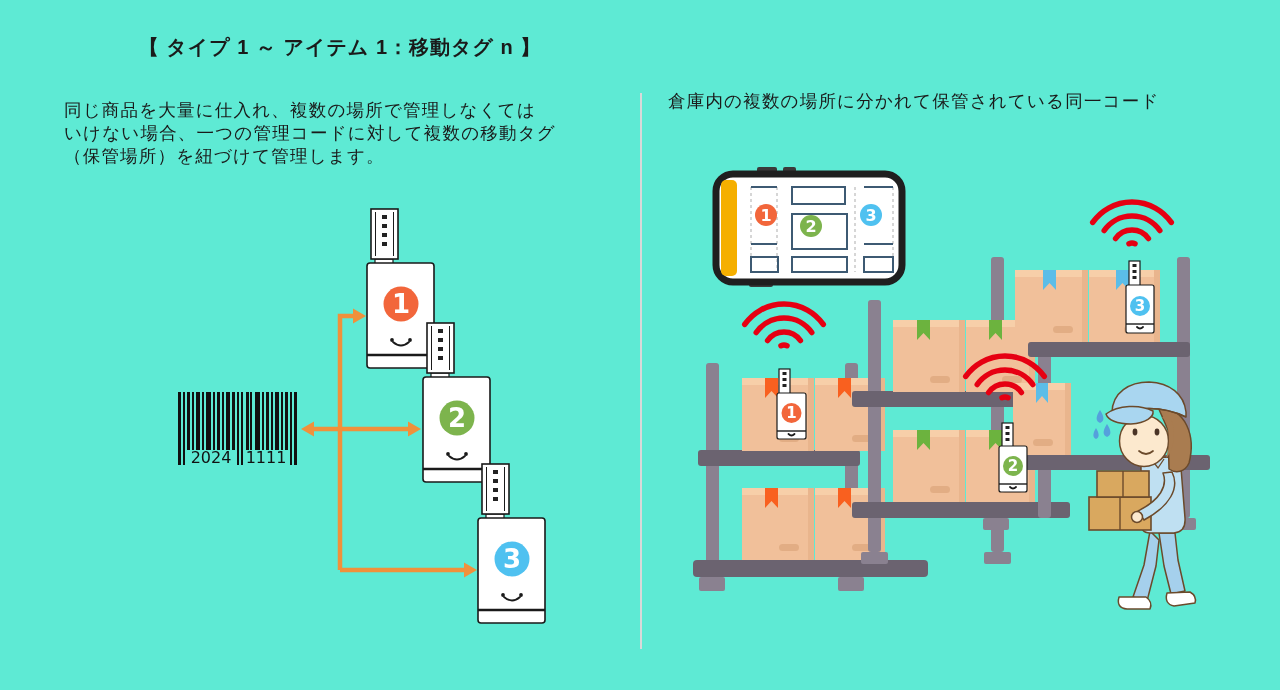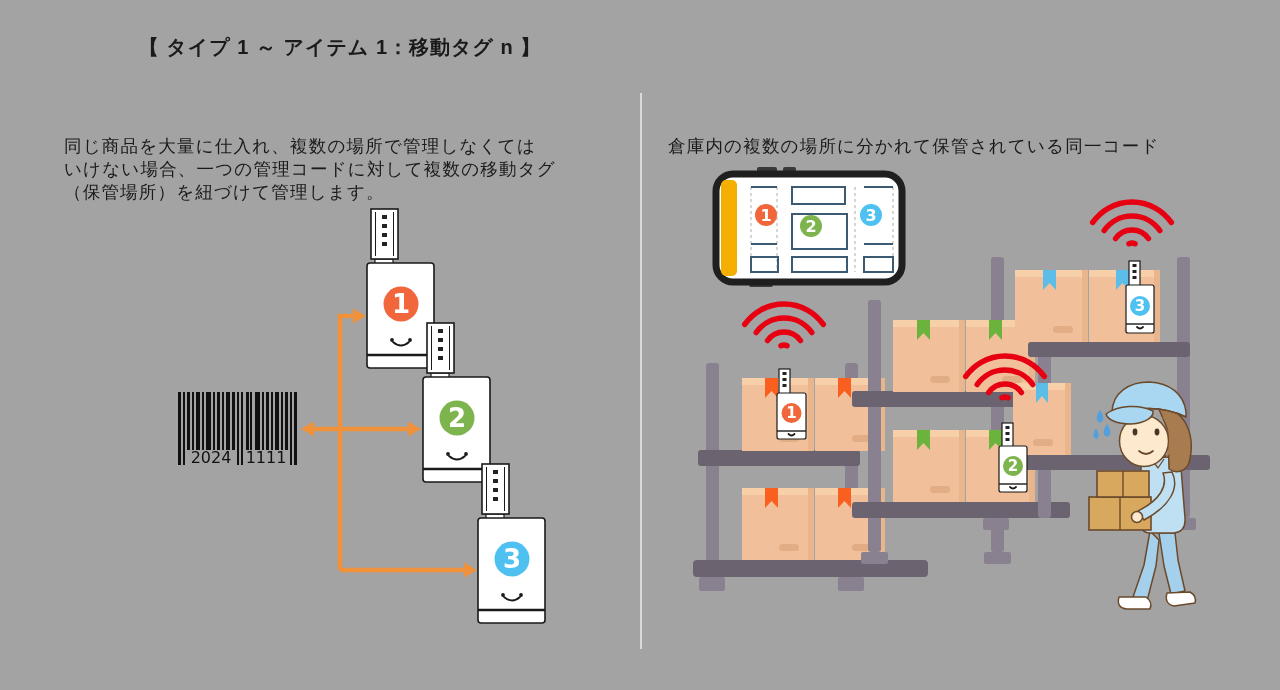--- a/index.html
+++ b/index.html
@@ -1,23 +1,23 @@
 <!DOCTYPE html>
 <html><head>
 <meta charset="utf-8">
 <style>
   html,body{margin:0;padding:0;background:#fff;}
-  .page{position:relative;width:1280px;height:690px;background:#a3a3a3;overflow:hidden;
+  .page{position:relative;width:1280px;height:690px;background:#5eead4;overflow:hidden;
         font-family:"Liberation Sans","DejaVu Sans",sans-serif;color:#1a1a1a;}
   .panel-title{position:absolute;top:34px;font-size:20px;font-weight:bold;letter-spacing:1px;text-align:center;white-space:nowrap;}
   .panel-title.left{left:40px;width:600px;}
   .panel-title.right{left:640px;width:640px;}
-  .desc{position:absolute;font-size:17.5px;line-height:23px;letter-spacing:1.2px;margin-top:36px;}
+  .desc{position:absolute;font-size:17.5px;line-height:23px;letter-spacing:1.2px;}
   .desc.left{left:64px;top:99px;}
-  .desc.right{left:668px;top:99px;}
+  .desc.right{left:668px;top:90px;}
   .divider{position:absolute;left:640px;top:93px;width:2px;height:556px;background:#D9D9D9;}
   svg.canvas{position:absolute;left:0;top:0;}
 
   
   .bar{fill:#111;}
   .post{fill:#8A8190;}
   .foot{fill:#8A8190;}
   .beam{fill:#6B6370;}
   .box-front{fill:#F1C09A;}
   .box-top{fill:#F7CFA9;}

